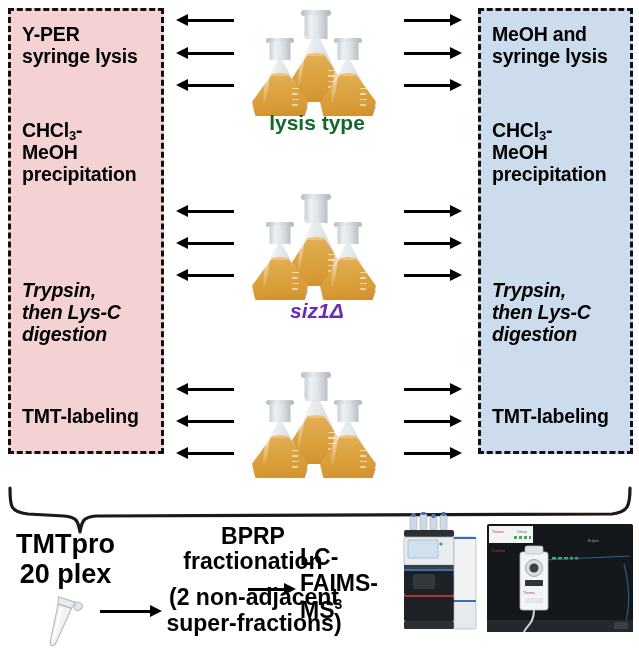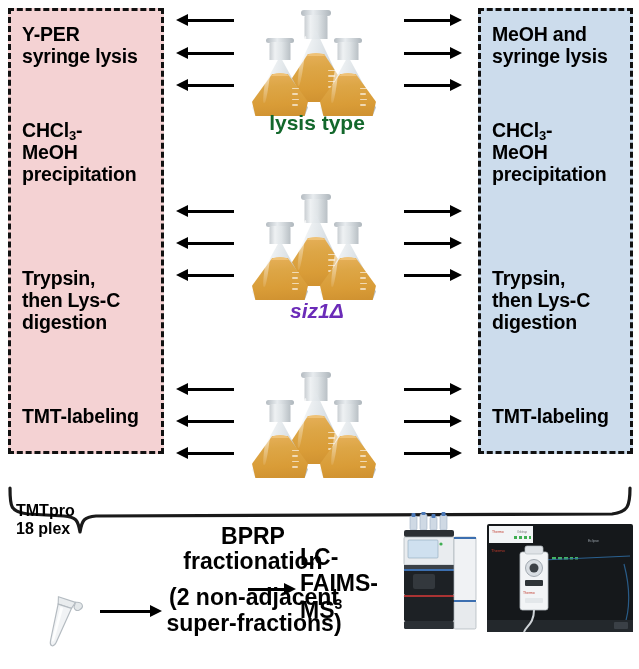--- a/index.html
+++ b/index.html
@@ -20,21 +20,21 @@
   .panel.left{left:8px;top:8px;width:156px;height:446px;background:#f4d2d3;}
   .panel.right{left:478px;top:8px;width:155px;height:446px;background:#ccdcec;}
   .step{
     font-size:19.5px;font-weight:700;color:#000;
     line-height:1.14;letter-spacing:-.2px;
   }
   .panel.left .step{position:absolute;left:11px;}
   .panel.right .step{position:absolute;left:11px;}
   .s1{top:12px;}
   .s2{top:108px;}
-  .s3{top:256px;}
+  .s3{top:268px;font-style:italic;}
   .s4{top:394px;}
   .step sub{font-size:13px;vertical-align:baseline;position:relative;top:3px;}
 
   
   .arrow{position:absolute;height:7px;}
   .arrow .shaft{position:absolute;top:2px;height:3.4px;background:#000;}
   .arrow .head{position:absolute;top:-3.3px;width:0;height:0;
     border-top:6.7px solid transparent;border-bottom:6.7px solid transparent;}
   .arrow.lft .shaft{left:10px;right:0;}
   .arrow.lft .head{left:0;border-right:12px solid #000;}
@@ -84,21 +84,21 @@
   }
   .strain.wt{color:#13682c;}
   .strain.siz1{color:#6b2bb8;font-style:italic;}
   .strain.nfi1{color:#e8601c;font-style:italic;}
 
   
   .brace{position:absolute;left:6px;top:486px;width:628px;height:48px;}
 
   
   .btxt{position:absolute;font-weight:700;color:#000;line-height:1.1;}
-  .tmtpro{left:16px;top:502px;font-size:16px;}
+  .tmtpro{left:16px;top:530px;font-size:27px;text-align:center;}
   .bprp{left:168px;top:524px;font-size:23px;text-align:center;width:170px;}
   .subfrac{left:140px;top:584px;font-size:23px;text-align:center;width:228px;line-height:1.15;}
   .lcfaims{left:300px;top:545px;font-size:23px;line-height:1.12;}
   .lcfaims sup{font-size:14px;vertical-align:super;}
 
   
   .tube{position:absolute;left:28px;top:588px;width:60px;height:72px;}
 
   
   .instruments{position:absolute;left:392px;top:512px;width:244px;height:136px;}
@@ -379,21 +379,21 @@
       </div>
     </div>
   </div>
 
   <svg class="brace" viewBox="0 0 628 48" preserveAspectRatio="none">
     <path d="M4,2 C4,20 4,26 22,28 L58,30 C70,31 72,34 74,46 C76,34 78,31 90,30 L606,28 C622,26 624,20 624,2" fill="none" stroke="#1a1a1a" stroke-width="3.2" stroke-linecap="round" stroke-linejoin="round"></path>
   </svg>
 
   <div class="btxt tmtpro">
     <span>TMTpro</span><br>
-    <span>18 plex</span>
+    <span>20 plex</span>
   </div>
 
   <svg class="tube" viewBox="0 0 60 72">
     <g transform="rotate(18 30 36)">
       <path d="M22,10 L40,10 L38,17 L24,17 Z" fill="#e9ecee" stroke="#b4bbc1" stroke-width="1.1"></path>
       <path d="M24,17 L38,17 L34,54 C33.2,60 28.8,60 28,54 Z" fill="#f1f3f5" stroke="#b4bbc1" stroke-width="1.2"></path>
       <path d="M27,19 L30,19 L31.5,52 C31.2,55 29.4,55 29,52 Z" fill="#ffffff" opacity=".85"></path>
       <path d="M40,10 C47,7 50,12 46,16 C43.5,18.5 41,17 40,15 Z" fill="#e4e8ea" stroke="#b4bbc1" stroke-width="1.1"></path>
     </g>
   </svg>

